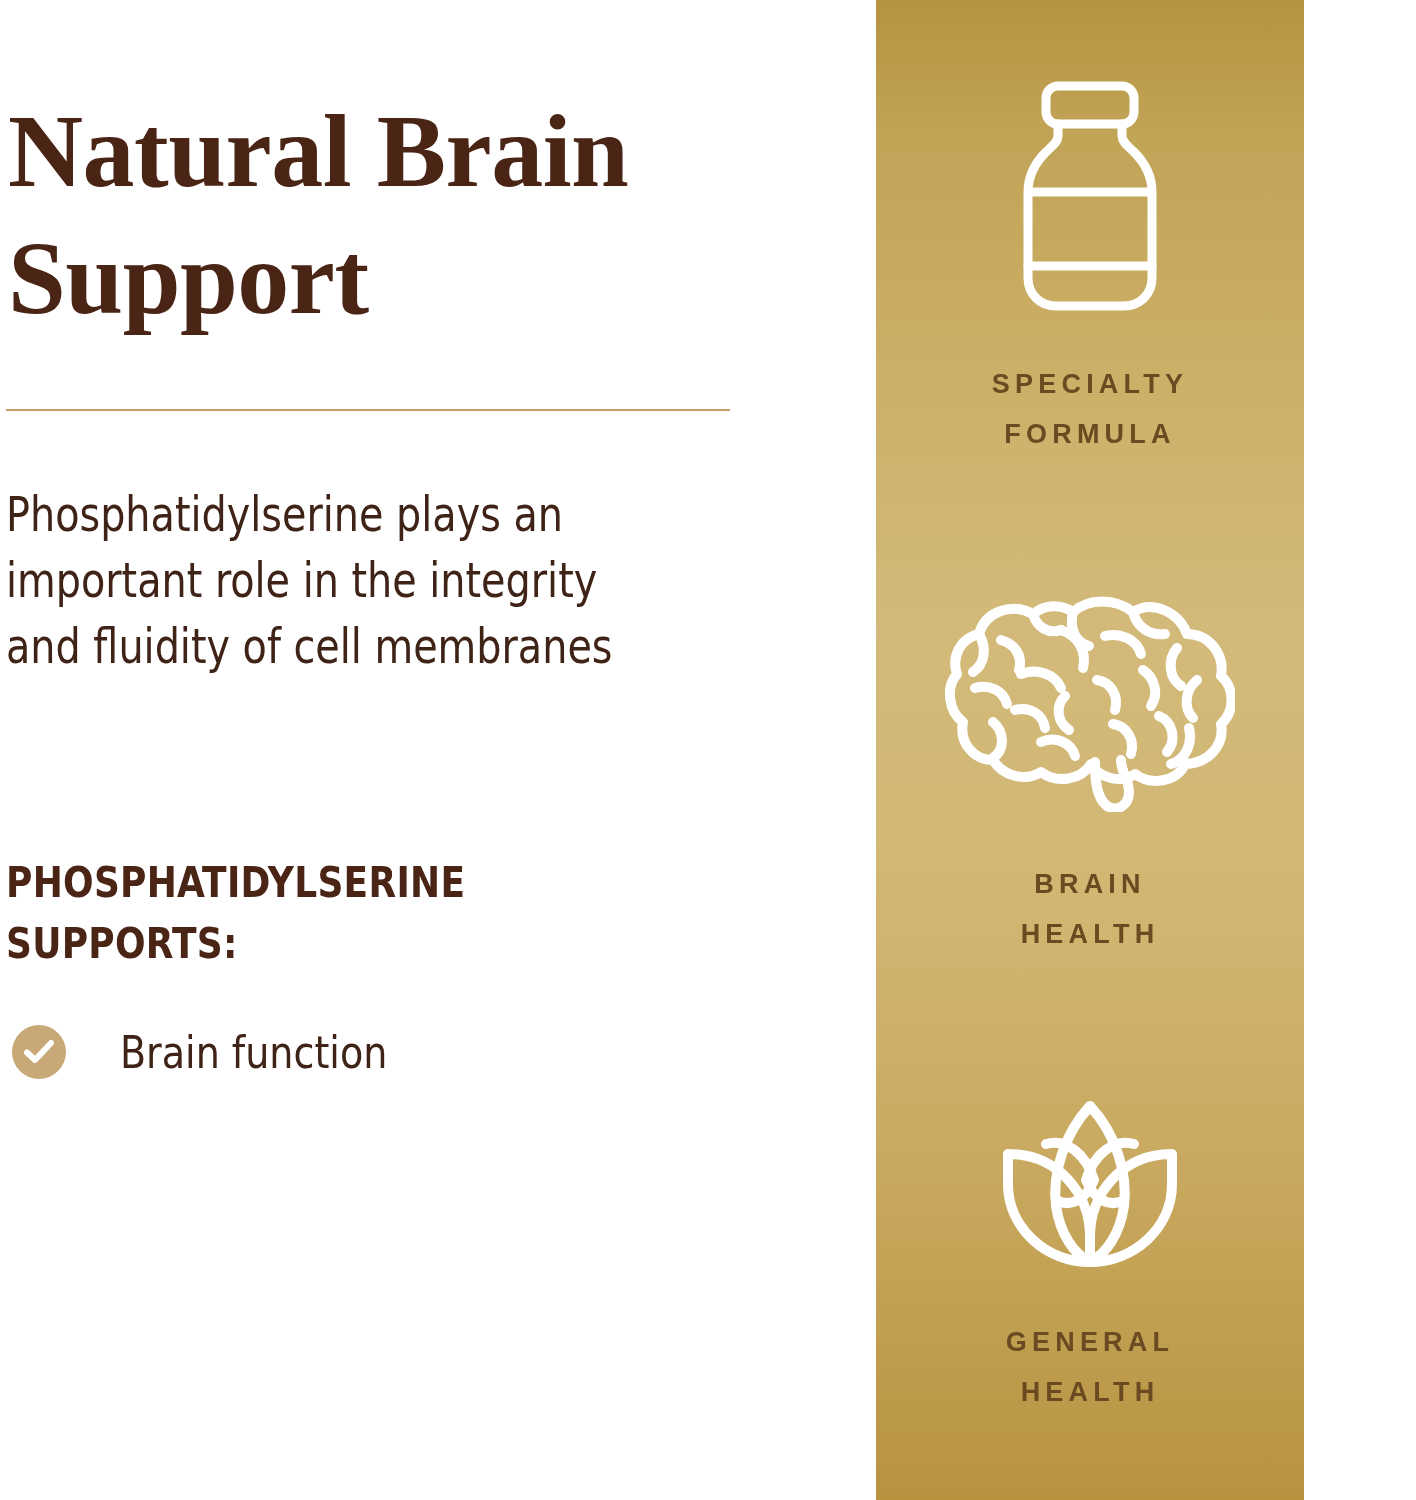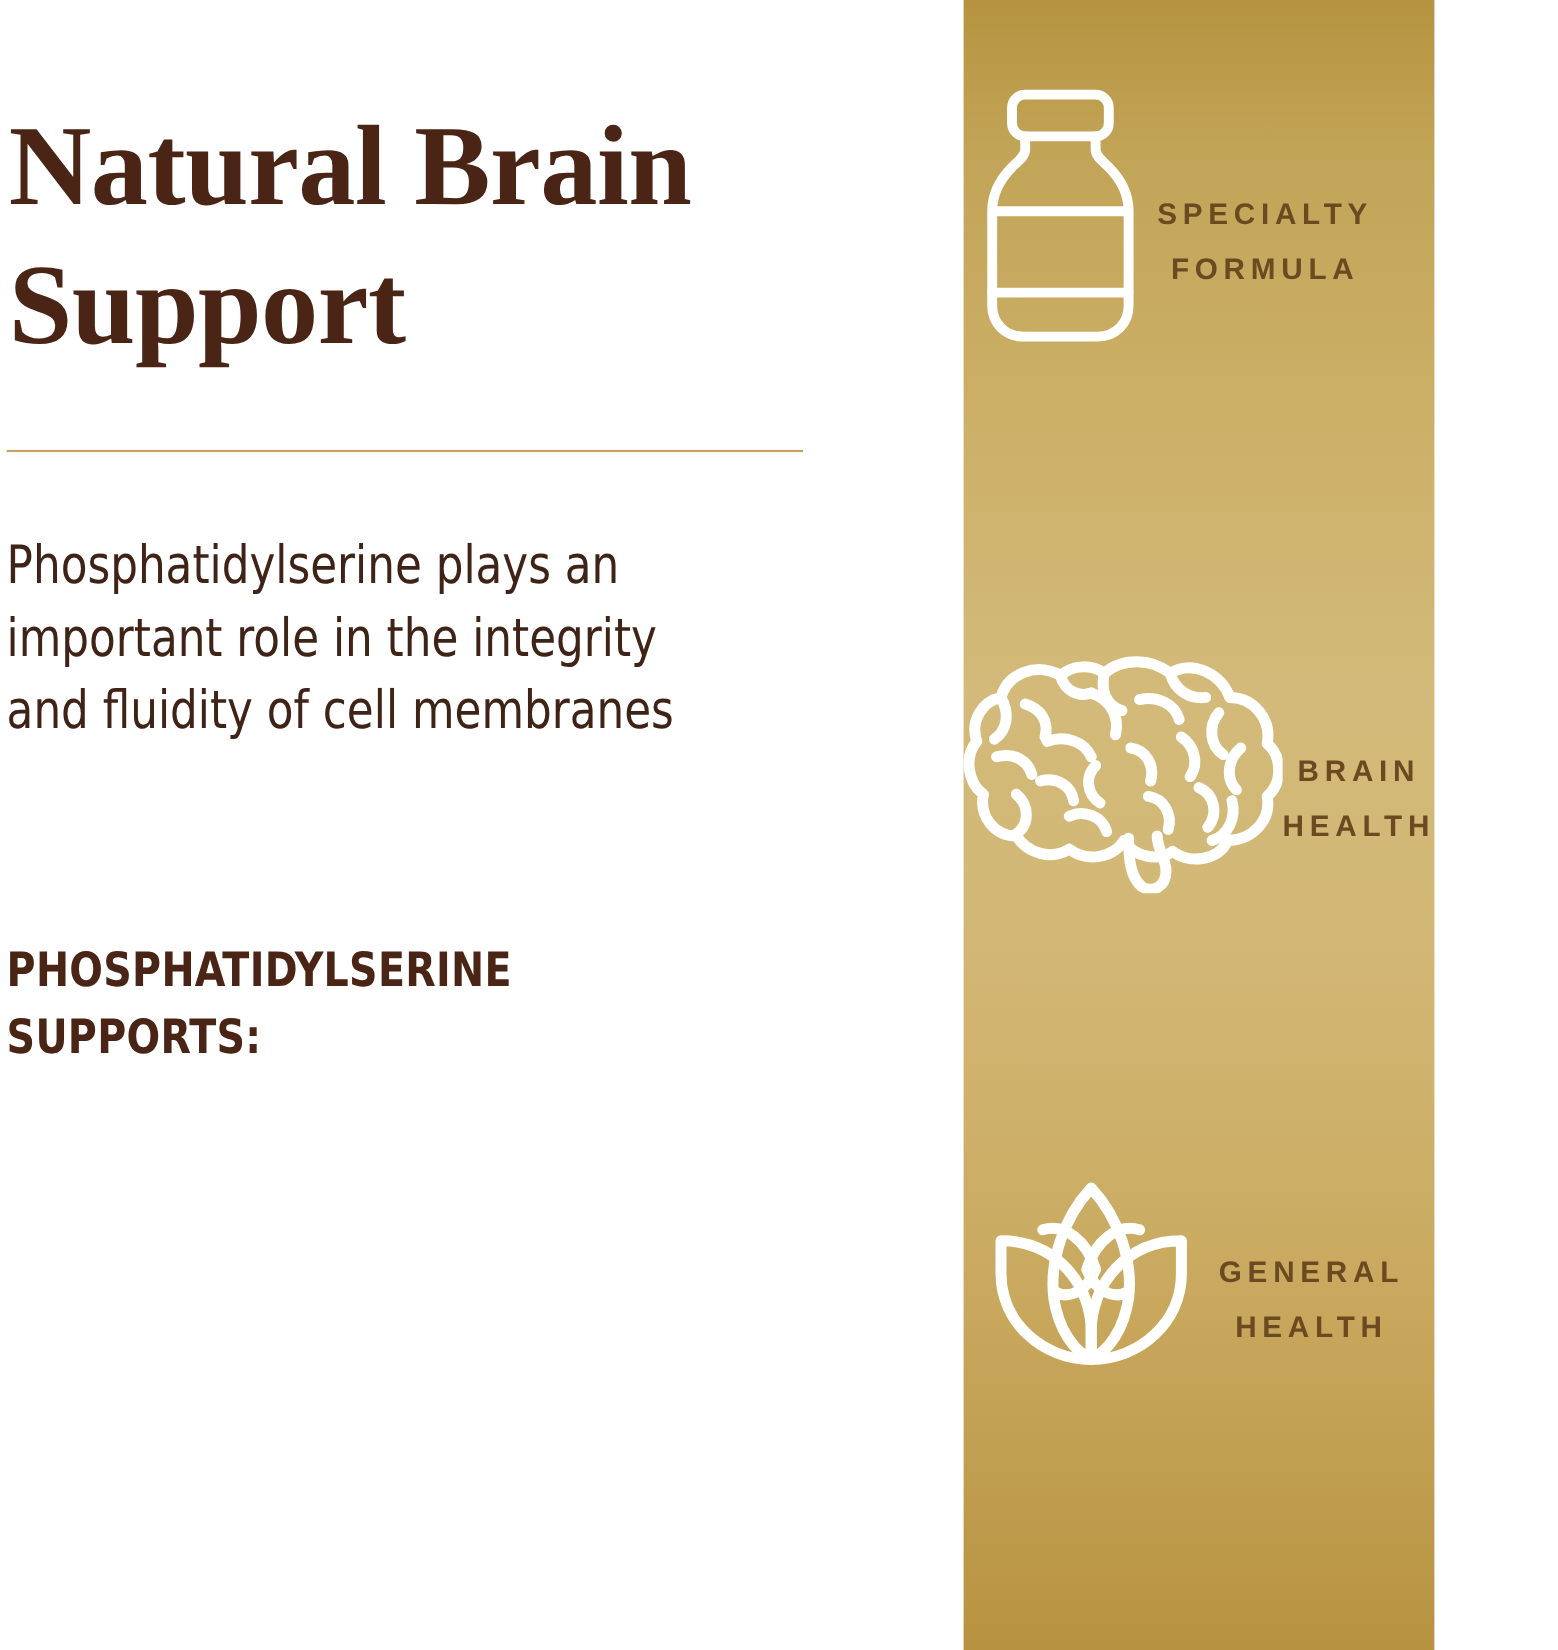--- a/index.html
+++ b/index.html
@@ -144,21 +144,21 @@
         #B79340 100%);
     display: flex;
     flex-direction: column;
     align-items: center;
     box-sizing: border-box;
   }
 
   .feature {
     width: 428px;
     display: flex;
-    flex-direction: row;
+    flex-direction: column;
     align-items: center;
     position: absolute;
     left: 0;
   }
   .feature-icon {
     display: block;
   }
   .feature-label {
     margin-top: 44px;
     text-align: center;
@@ -167,39 +167,47 @@
     font-size: 27px;
     letter-spacing: 5.2px;
     line-height: 1.85;
     color: #6B4A21;
     text-transform: uppercase;
     white-space: pre-line;
   }
 
   #feature-specialty { top: 80px; }
   #feature-brain     { top: 592px; }
-  #feature-general   { top: 1070px; }
+  #feature-general   { top: 1096px; }
 </style>
 </head>
 <body>
 
 <div class="page">
 
   <div class="left-col">
 
     <h1 class="headline">Natural Brain Support</h1>
 
     <div class="divider"></div>
 
     <p class="intro">Phosphatidylserine plays an important role in the integrity and fluidity of cell membranes</p>
 
     <h2 class="supports-heading">PHOSPHATIDYLSERINE SUPPORTS:</h2>
 
     <ul class="benefit-list">
 
+      <li class="benefit-item">
+        <span class="check-circle">
+          <svg width="30" height="26" viewBox="0 0 30 26" aria-hidden="true">
+            <path d="M3 13.5 L11 21 L27 4" fill="none" stroke="#FFFFFF" stroke-width="6" stroke-linecap="round" stroke-linejoin="round"></path>
+          </svg>
+        </span>
+        <span class="benefit-label">Brain function</span>
+      </li>
 
 
     </ul>
   </div>
 
   <div class="gold-panel">
 
     <div class="feature" id="feature-specialty">
       <span class="feature-icon">
         <svg width="176" height="232" viewBox="0 0 176 232" aria-hidden="true">

